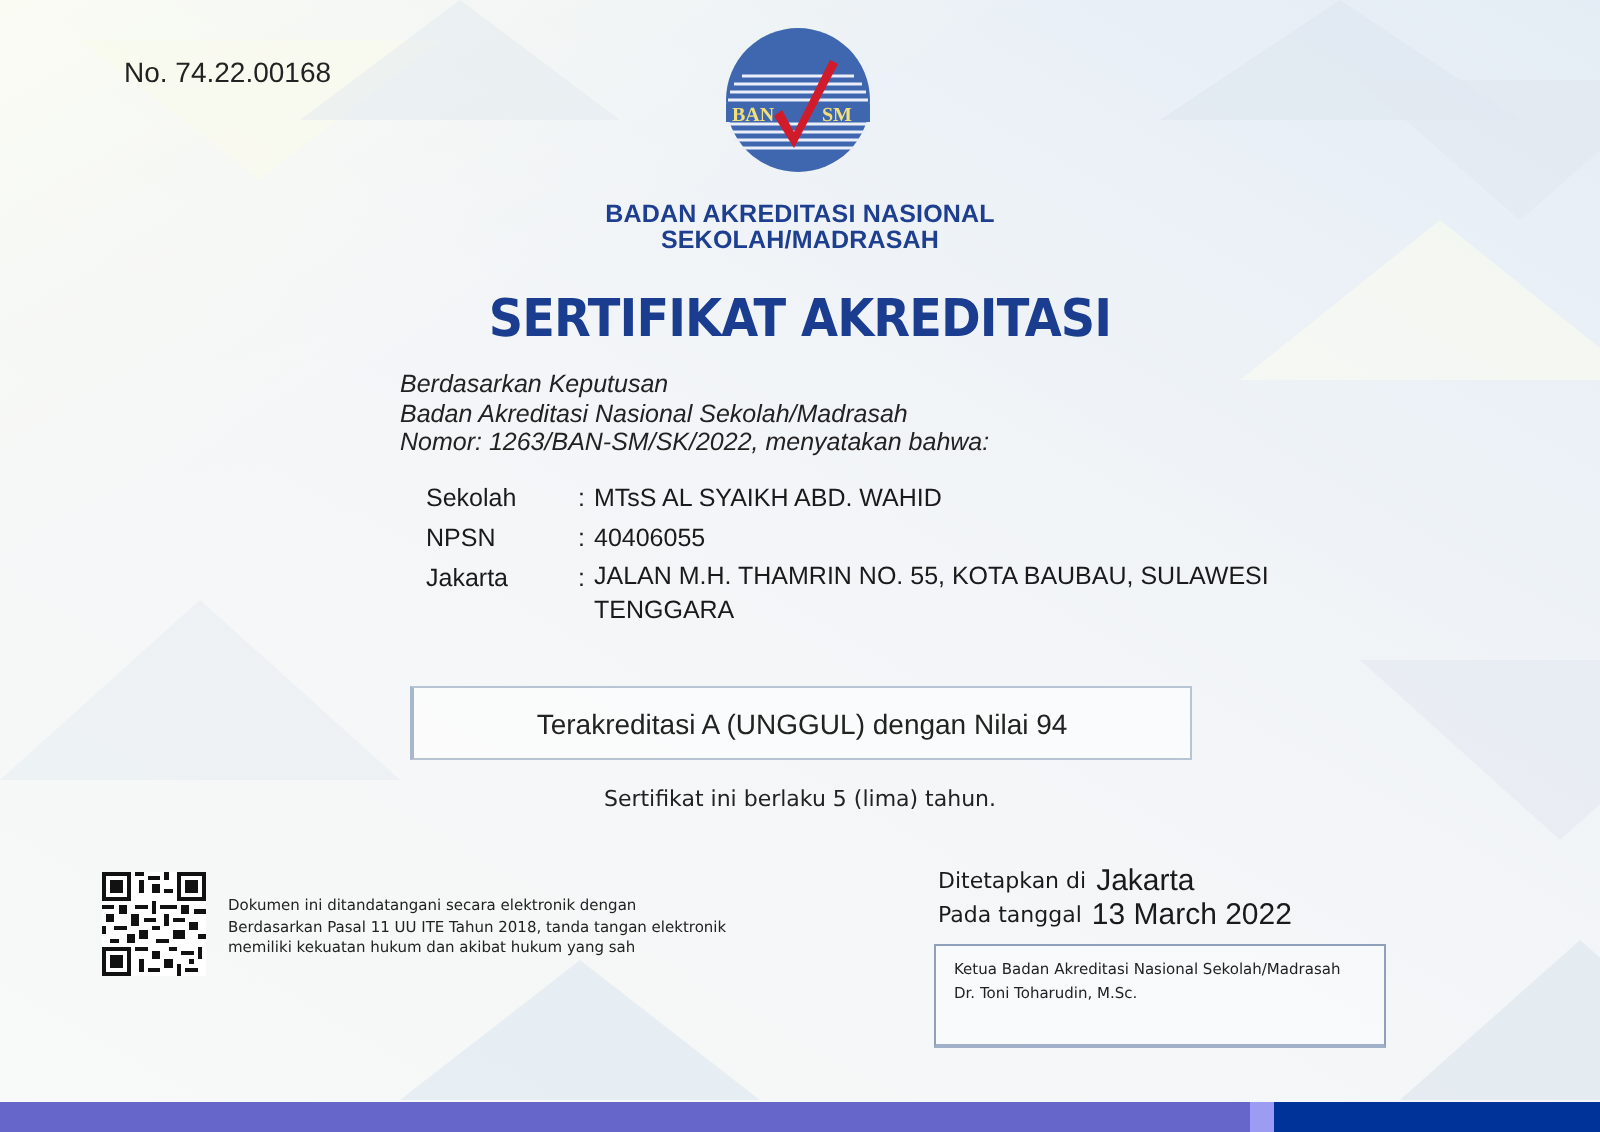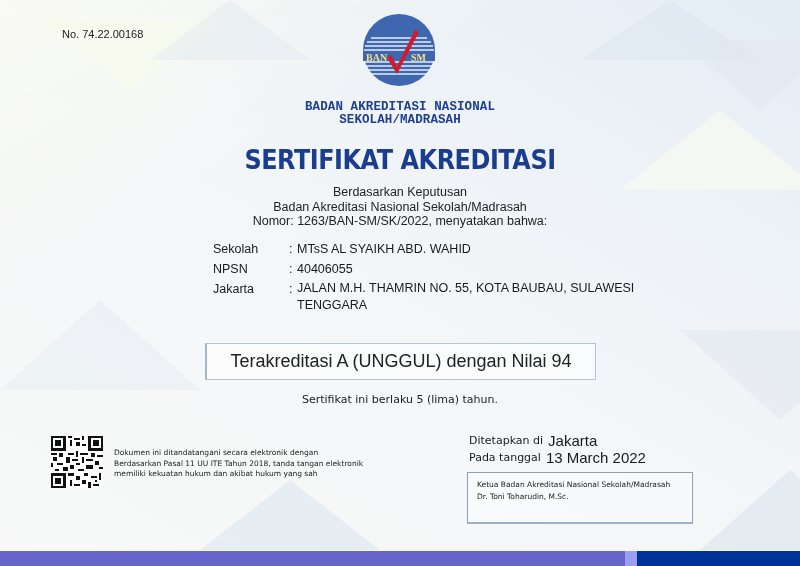--- a/index.html
+++ b/index.html
@@ -24,62 +24,62 @@
     .t3 { left: 620px; top: 110px; border-left: 100px solid transparent; border-right: 100px solid transparent; border-bottom: 80px solid rgba(250,252,240,0.6); }
     .t4 { left: 40px; top: 20px; border-left: 90px solid transparent; border-right: 90px solid transparent; border-top: 70px solid rgba(250,250,235,0.6); }
     .t5 { left: 150px; top: 0; border-left: 80px solid transparent; border-right: 80px solid transparent; border-bottom: 60px solid rgba(225,233,240,0.5); }
     .t6 { left: 0; top: 300px; border-left: 100px solid transparent; border-right: 100px solid transparent; border-bottom: 90px solid rgba(230,236,242,0.55); }
     .t7 { left: 680px; top: 330px; border-left: 100px solid transparent; border-right: 100px solid transparent; border-top: 90px solid rgba(225,232,240,0.55); }
     .t8 { left: 200px; top: 480px; border-left: 90px solid transparent; border-right: 90px solid transparent; border-bottom: 70px solid rgba(222,232,240,0.6); }
     .t9 { left: 700px; top: 470px; border-left: 90px solid transparent; border-right: 90px solid transparent; border-bottom: 80px solid rgba(218,228,236,0.6); }
 
     .cert-no {
       position: absolute; left: 30px; top: 28px;
-      font-size: 11px; color: #222; padding-left: 32px;
+      font-size: 14px; color: #222; padding-left: 32px;
     }
     .logo {
       position: absolute; left: 361px; top: 12px;
       width: 76px; height: 76px;
     }
     .org-name {
       position: absolute; left: 250px; top: 101px; width: 300px;
       text-align: center;
-      font-family: Liberation Mono, monospace;
+      font-family: Liberation Sans, sans-serif;
       font-weight: bold; font-size: 12.5px; line-height: 13px;
       color: #1e3f8f; letter-spacing: 0.1px;
     }
     .title {
       position: absolute; left: 200px; top: 145px; width: 400px;
       text-align: center;
       font-family: "DejaVu Sans", sans-serif;
       font-weight: bold; font-size: 26px; letter-spacing: -0.5px;
       color: #1a3d8f;
       transform: scaleX(0.92);
     }
     .intro {
       position: absolute; left: 200px; top: 185px; width: 400px;
-      text-align: center; font-size: 12.5px; line-height: 14.5px; color: #222;
+      text-align: left; font-size: 12.5px; line-height: 14.5px; color: #222; font-style: italic;
     }
     .details {
       position: absolute; left: 213px; top: 242px;
       font-size: 12.5px; color: #1a1a1a;
     }
     .row { display: flex; line-height: 14px; margin-bottom: 6px; }
     .row .lbl { width: 76px; }
     .row .sep { width: 8px; }
     .row .val { width: 340px; }
     .row.addr .val { line-height: 17px; margin-top: -2px; }
 
     .result-box {
       position: absolute; left: 205px; top: 343px;
       width: 391px; height: 37px;
       border: 1px solid #b7c4d4; border-left: 2px solid #a8b8cb;
       background: rgba(255,255,255,0.55);
       display: flex; align-items: center; justify-content: center;
-      font-size: 18px; color: #222;
+      font-size: 14px; color: #222;
     }
     .validity {
       position: absolute; left: 200px; top: 393px; width: 400px;
       text-align: center; font-family: "DejaVu Sans", sans-serif;
       font-size: 11px; color: #222;
     }
     .qr {
       position: absolute; left: 51px; top: 436px; width: 52px; height: 52px;
     }
     .esign-note {

